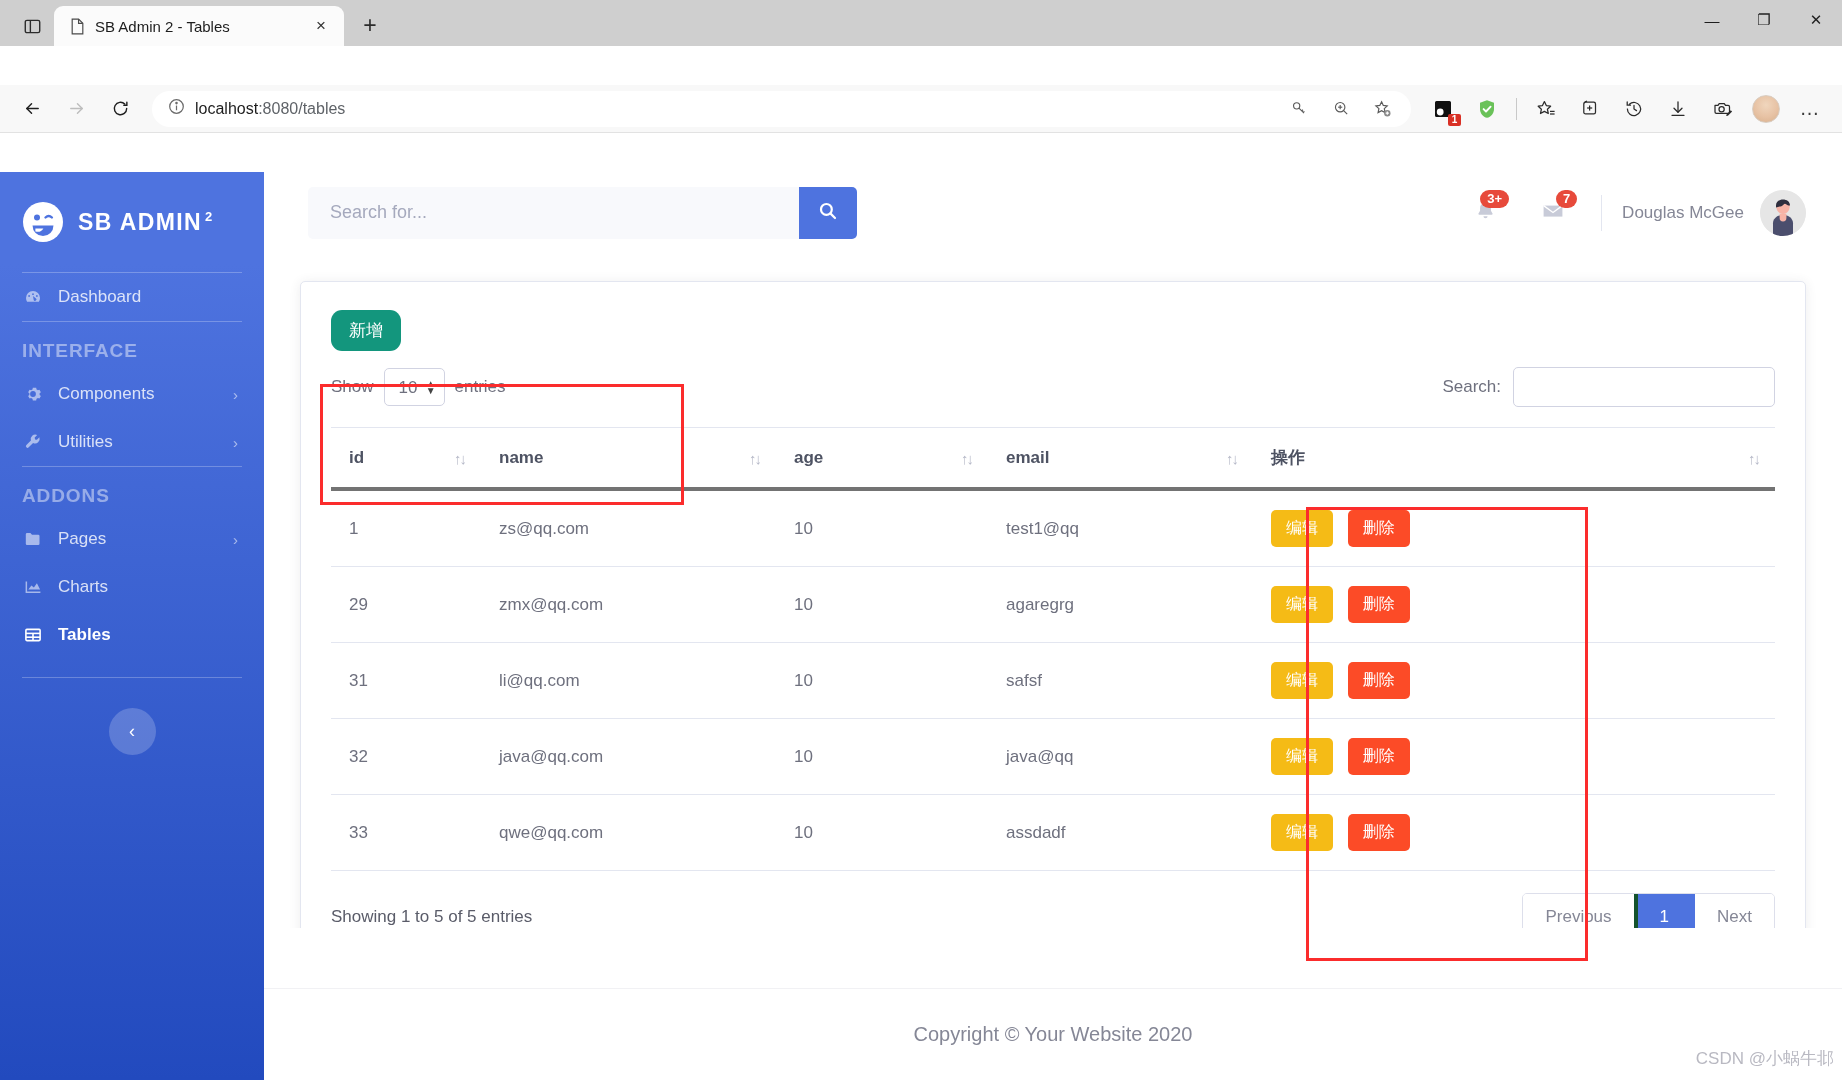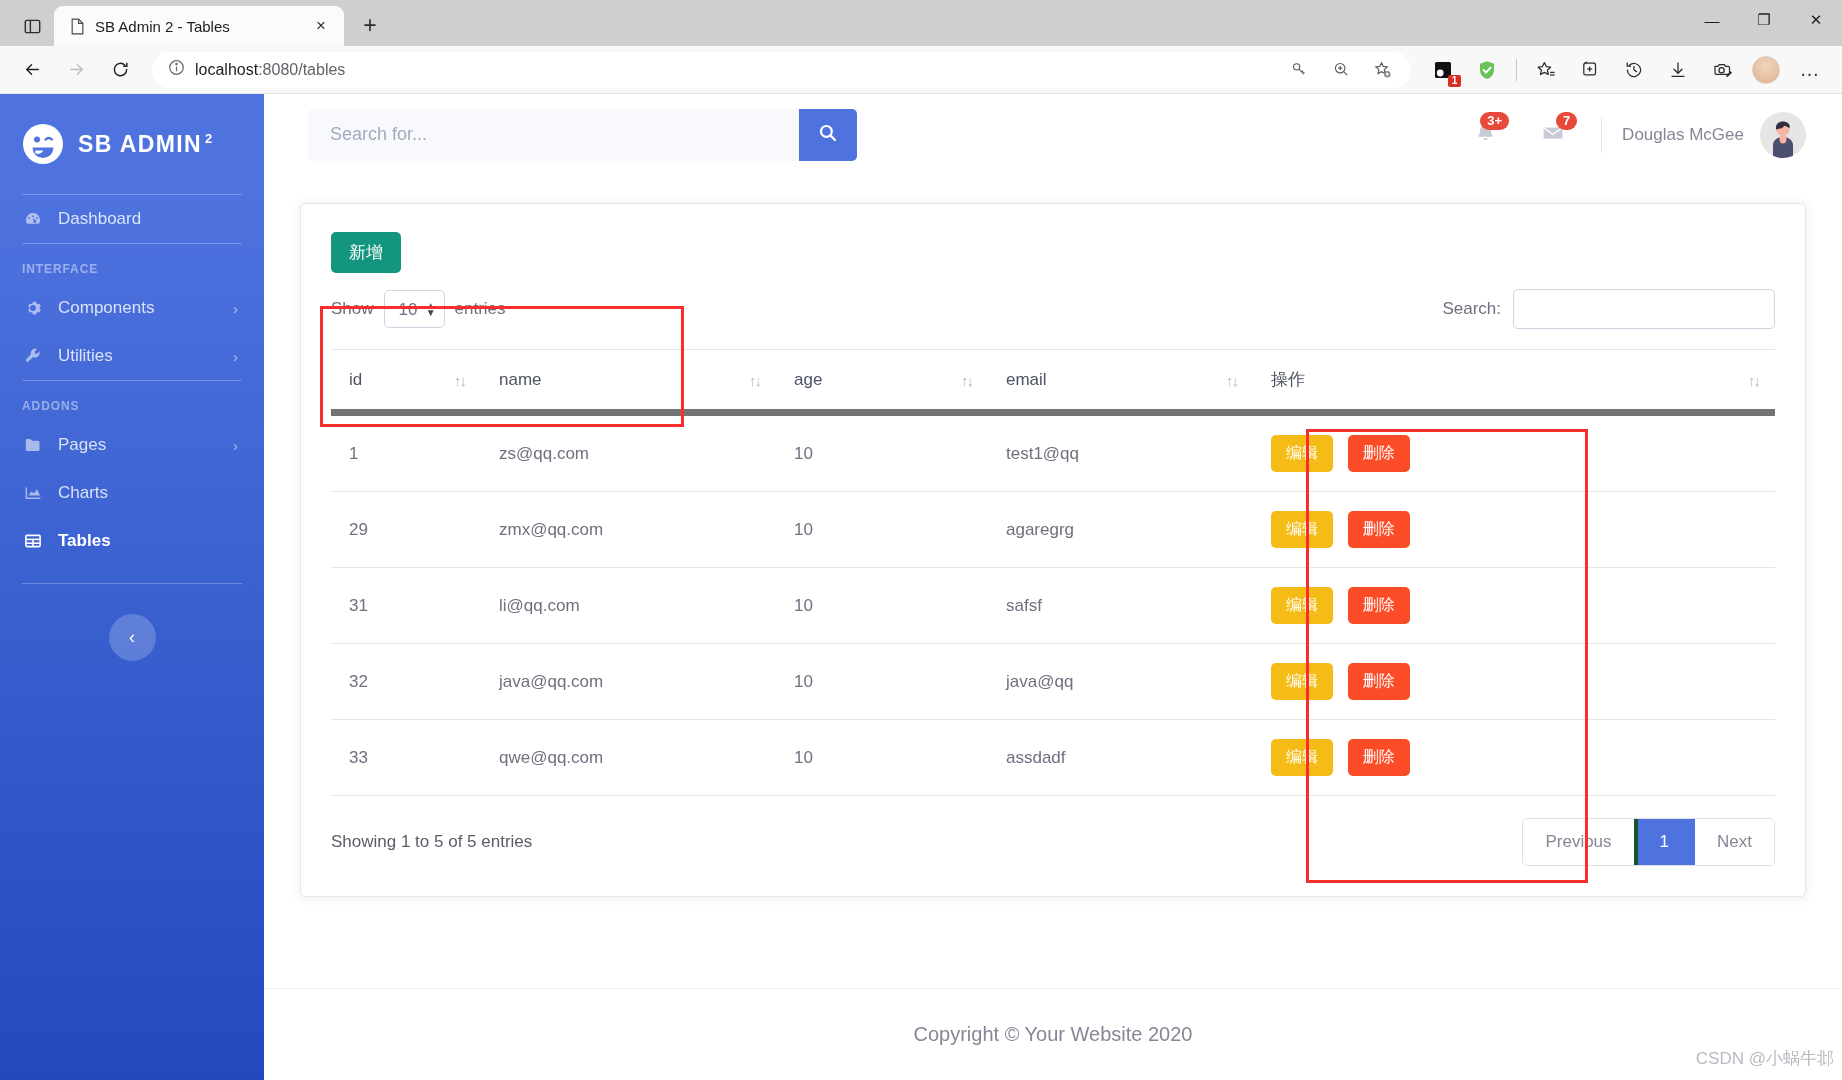--- a/index.html
+++ b/index.html
@@ -3,21 +3,21 @@
 <meta charset="utf-8">
 <style>
   * { box-sizing: border-box; margin: 0; padding: 0; }
   html, body {
     width: 1842px; height: 1080px;
     font-family: "Liberation Sans", sans-serif;
     background: #ffffff; overflow: hidden;
   }
 
   
-  .browser { width: 1842px; height: 1080px; display: flex; flex-direction: column; }
+  .browser { width: 1842px; height: 1080px; display: flex; flex-direction: column; gap: 39px; }
   .tabstrip {
     height: 46px; background: #cfcfcf; display: flex; align-items: flex-end;
     padding-left: 10px; flex: 0 0 46px;
   }
   .tab-os-btn {
     width: 44px; height: 40px; display: flex; align-items: center; justify-content: center;
     color: #2b2b2b;
   }
   .tab {
     height: 40px; width: 290px; background: #fbfbfb; border-radius: 9px 9px 0 0;
@@ -81,21 +81,21 @@
   .nav-item {
     display: flex; align-items: center; gap: 14px; padding: 14px 22px;
     font-size: 17px; color: rgba(255,255,255,0.8); position: relative;
   }
   .nav-item.active { color: #fff; font-weight: 700; }
   .nav-item .nicon { width: 22px; display: flex; align-items: center; justify-content: center;
     color: rgba(255,255,255,0.55); }
   .nav-item.active .nicon { color: #fff; }
   .nav-item .chev { position: absolute; right: 26px; color: rgba(255,255,255,0.55); font-size: 15px; }
   .nav-heading {
-    font-size: 12px; font-weight: 800; letter-spacing: 0.9px;
+    font-size: 19px; font-weight: 800; letter-spacing: 0.9px;
     color: rgba(255,255,255,0.45); padding: 18px 22px 8px;
   }
   .collapse-wrap { display: flex; justify-content: center; padding-top: 30px; }
   .collapse-btn {
     width: 47px; height: 47px; border-radius: 50%; background: rgba(255,255,255,0.2);
     display: flex; align-items: center; justify-content: center; color: #fff; font-size: 18px;
   }
 
   
   .content { flex: 1; display: flex; flex-direction: column; background: #ffffff; min-width:0;}
@@ -129,21 +129,21 @@
 
   .main {
     flex: 1; padding: 28px 36px 0 36px; background: #ffffff; overflow: hidden;
   }
   .card {
     background: #fff; border: 1px solid #e3e6f0; border-radius: 5px;
     box-shadow: 0 1px 12px rgba(58,59,69,0.09);
     padding: 28px 30px 30px;
   }
   .btn-add {
-    background: #13967d; color: #fff; border: none; border-radius: 5px;
+    background: #13967d; color: #fff; border: none; border-radius: 11px;
     padding: 9px 18px; font-size: 17px; font-family: Liberation Serif, serif;
     margin-bottom: 16px;
   }
   .dt-top { display: flex; align-items: center; }
   .dt-length { display: flex; align-items: center; gap: 10px; font-size: 17px; color: #6e707e; }
   .dt-length select {
     height: 38px; border: 1px solid #d1d3e2; border-radius: 5px; padding: 0 26px 0 14px;
     font-size: 17px; color: #6e707e; background: #fff; outline: none;
     font-family: "Liberation Sans", sans-serif; appearance: none; position: relative;
   }
@@ -155,22 +155,22 @@
   }
   .dt-filter { margin-left: auto; display: flex; align-items: center; gap: 12px;
     font-size: 17px; color: #6e707e; }
   .dt-filter input {
     height: 40px; width: 262px; border: 1px solid #d1d3e2; border-radius: 5px;
     padding: 0 12px; outline: none; font-family: "Liberation Sans", sans-serif; font-size: 16px;
   }
 
   table.dt { width: 100%; border-collapse: collapse; margin-top: 20px; }
   table.dt th {
-    text-align: left; font-size: 17px; color: #4e5363; font-weight: 400;
-    padding: 18px 18px; border-bottom: 7px solid #737373; border-top: 1px solid #e3e6f0;
+    text-align: left; font-size: 17px; color: #4e5363; font-weight: 700;
+    padding: 18px 18px; border-bottom: 4px solid #737373; border-top: 1px solid #e3e6f0;
     position: relative;
   }
   table.dt th .sorter {
     position: absolute; right: 16px; top: 50%; transform: translateY(-50%);
     color: #b7bac9; font-size: 15px; letter-spacing: -2px;
   }
   table.dt td {
     font-size: 17px; color: #6e707e; padding: 19px 18px;
     border-bottom: 1px solid #e3e6f0; vertical-align: middle;
   }

